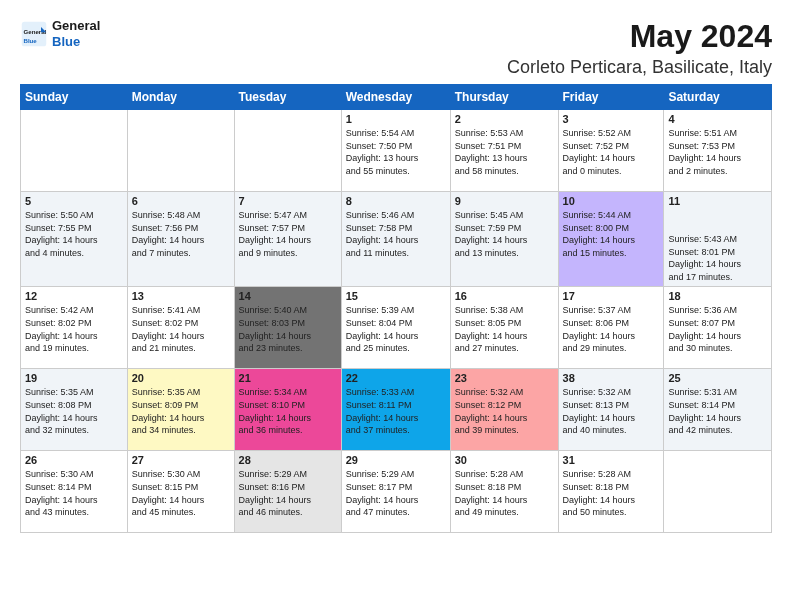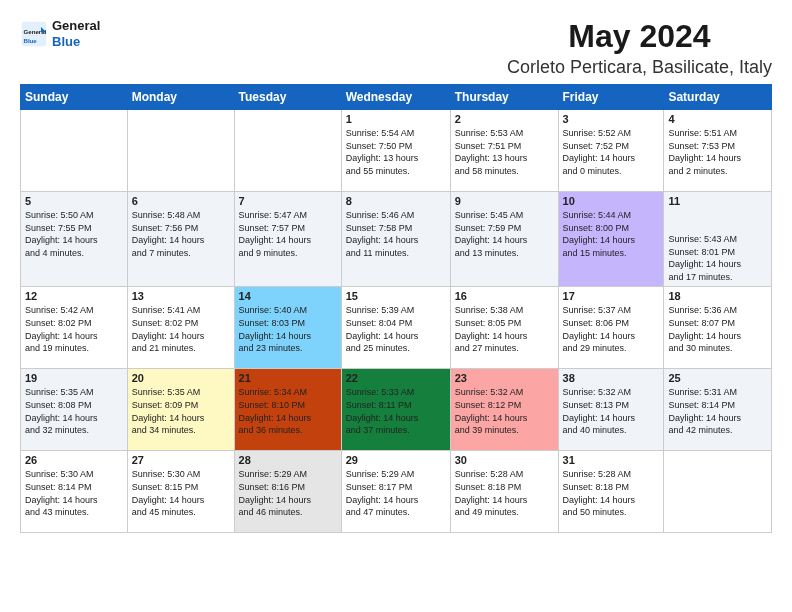--- a/index.html
+++ b/index.html
@@ -31,21 +31,21 @@
       font-size: 13px;
       font-weight: bold;
       color: #1a1a1a;
       line-height: 1.2;
     }
     .logo-icon {
       width: 28px;
       height: 28px;
     }
     .title-block {
-      text-align: center;
+      text-align: right;
     }
     .main-title {
       font-size: 32px;
       font-weight: bold;
       color: #1a1a1a;
     }
     .subtitle {
       font-size: 18px;
       color: #333;
       margin-top: 2px;
@@ -216,21 +216,21 @@
 Daylight: 14 hours
 and 19 minutes.</div>
           </td>
           <td style="background: rgb(255, 255, 255);">
             <span class="day-num">13</span>
             <div class="day-info" style="white-space: pre-line;">Sunrise: 5:41 AM
 Sunset: 8:02 PM
 Daylight: 14 hours
 and 21 minutes.</div>
           </td>
-          <td style="background: #7dd3fc;">
+          <td style="background: #737373;">
             <span class="day-num">14</span>
             <div class="day-info" style="white-space: pre-line;">Sunrise: 5:40 AM
 Sunset: 8:03 PM
 Daylight: 14 hours
 and 23 minutes.</div>
           </td>
           <td style="background: rgb(255, 255, 255);">
             <span class="day-num">15</span>
             <div class="day-info" style="white-space: pre-line;">Sunrise: 5:39 AM
 Sunset: 8:04 PM
@@ -267,28 +267,28 @@
 Daylight: 14 hours
 and 32 minutes.</div>
           </td>
           <td style="background: #fef9c3;">
             <span class="day-num">20</span>
             <div class="day-info" style="white-space: pre-line;">Sunrise: 5:35 AM
 Sunset: 8:09 PM
 Daylight: 14 hours
 and 34 minutes.</div>
           </td>
-          <td style="background: #c2410c;">
+          <td style="background: #ec4899;">
             <span class="day-num">21</span>
             <div class="day-info" style="white-space: pre-line;">Sunrise: 5:34 AM
 Sunset: 8:10 PM
 Daylight: 14 hours
 and 36 minutes.</div>
           </td>
-          <td style="background: #15803d;">
+          <td style="background: #0ea5e9;">
             <span class="day-num">22</span>
             <div class="day-info" style="white-space: pre-line;">Sunrise: 5:33 AM
 Sunset: 8:11 PM
 Daylight: 14 hours
 and 37 minutes.</div>
           </td>
           <td style="background: #fca5a5;">
             <span class="day-num">23</span>
             <div class="day-info" style="white-space: pre-line;">Sunrise: 5:32 AM
 Sunset: 8:12 PM

